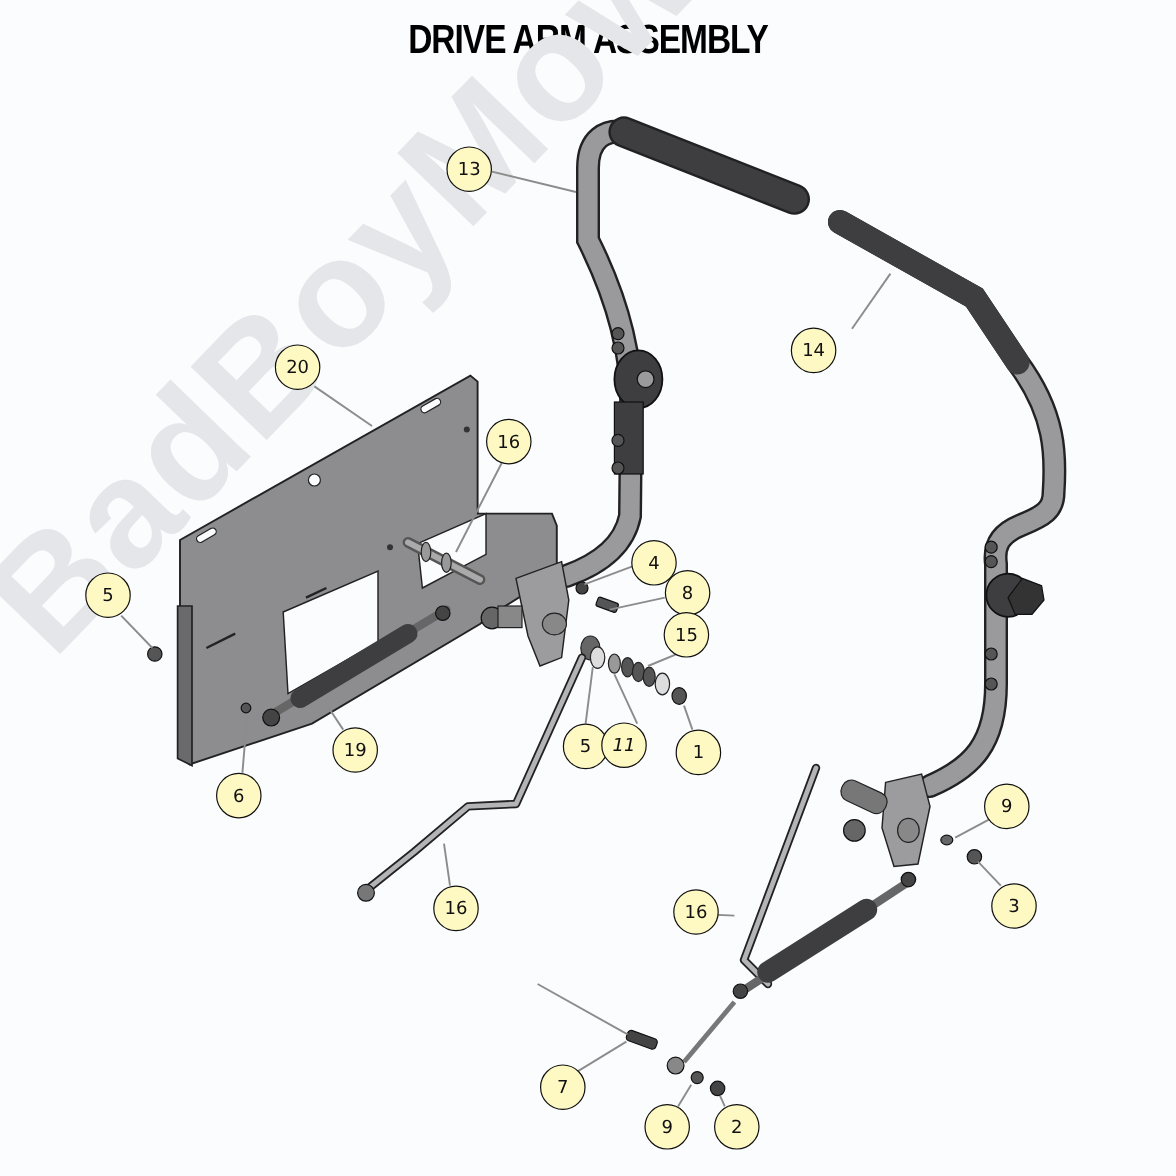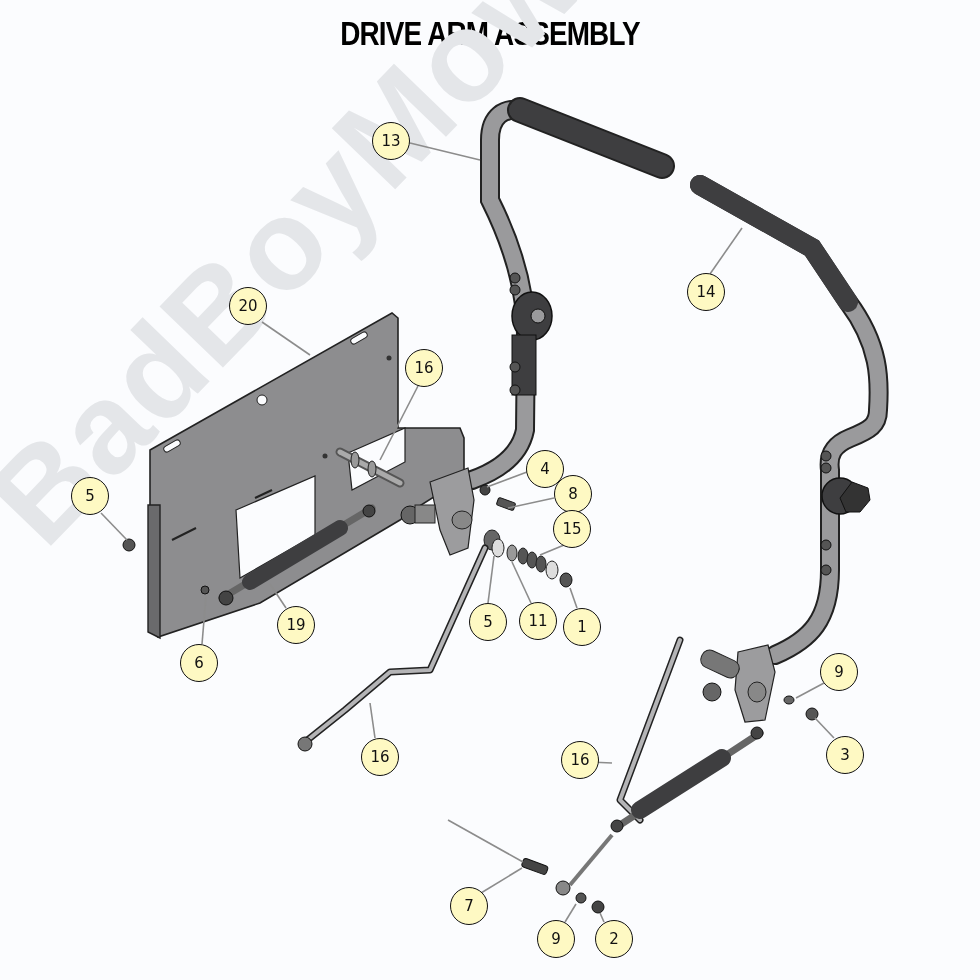--- a/index.html
+++ b/index.html
@@ -149,31 +149,31 @@
     <line x1="567" y1="761" x2="612" y2="763"></line>
     <line x1="481" y1="893" x2="522" y2="868"></line>
     <line x1="448" y1="820" x2="523" y2="862"></line>
     <line x1="565" y1="922" x2="576" y2="904"></line>
     <line x1="604" y1="922" x2="600" y2="913"></line>
   </g>
 </svg>
 
 <div id="callouts">
     <div class="callout" style="left: 391px; top: 141px;">13</div>
-    <div class="callout" style="left: 706px; top: 292px;">14</div>
+    <div class="callout" style="left: 678px; top: 292px;">14</div>
     <div class="callout" style="left: 248px; top: 306px;">20</div>
     <div class="callout" style="left: 424px; top: 368px;">16</div>
     <div class="callout" style="left: 90px; top: 496px;">5</div>
     <div class="callout" style="left: 545px; top: 469px;">4</div>
     <div class="callout" style="left: 573px; top: 494px;">8</div>
     <div class="callout" style="left: 572px; top: 529px;">15</div>
     <div class="callout" style="left: 199px; top: 663px;">6</div>
     <div class="callout" style="left: 296px; top: 625px;">19</div>
     <div class="callout" style="left: 488px; top: 622px;">5</div>
-    <div class="callout" style="left: 538px; top: 621px;">11</div>
+    <div class="callout" style="left: 520px; top: 621px; font-style: italic;">11</div>
     <div class="callout" style="left: 582px; top: 627px;">1</div>
     <div class="callout" style="left: 380px; top: 757px;">16</div>
     <div class="callout" style="left: 839px; top: 672px;">9</div>
     <div class="callout" style="left: 845px; top: 755px;">3</div>
     <div class="callout" style="left: 580px; top: 760px;">16</div>
     <div class="callout" style="left: 469px; top: 906px;">7</div>
     <div class="callout" style="left: 556px; top: 939px;">9</div>
     <div class="callout" style="left: 614px; top: 939px;">2</div>
   </div>
 

